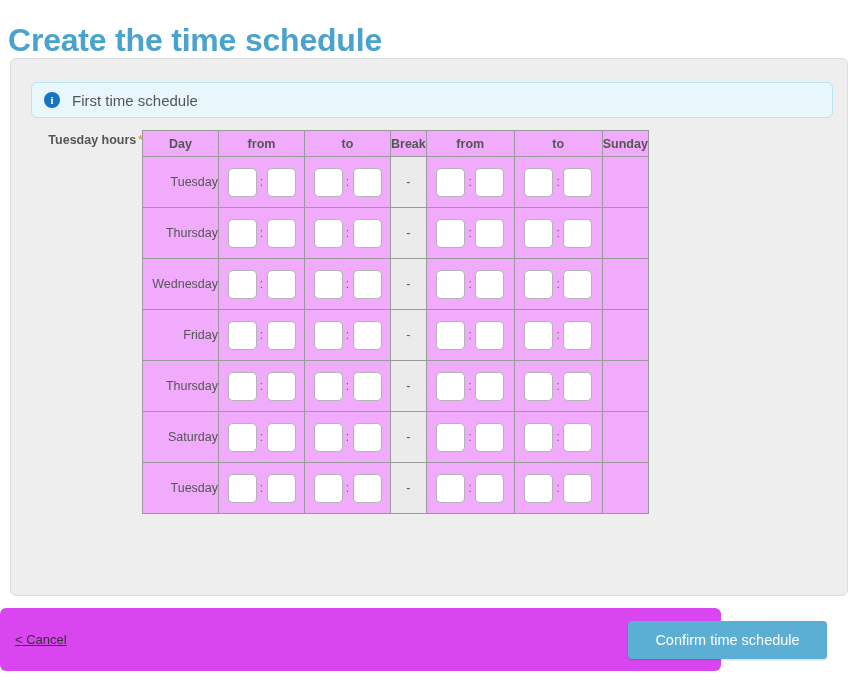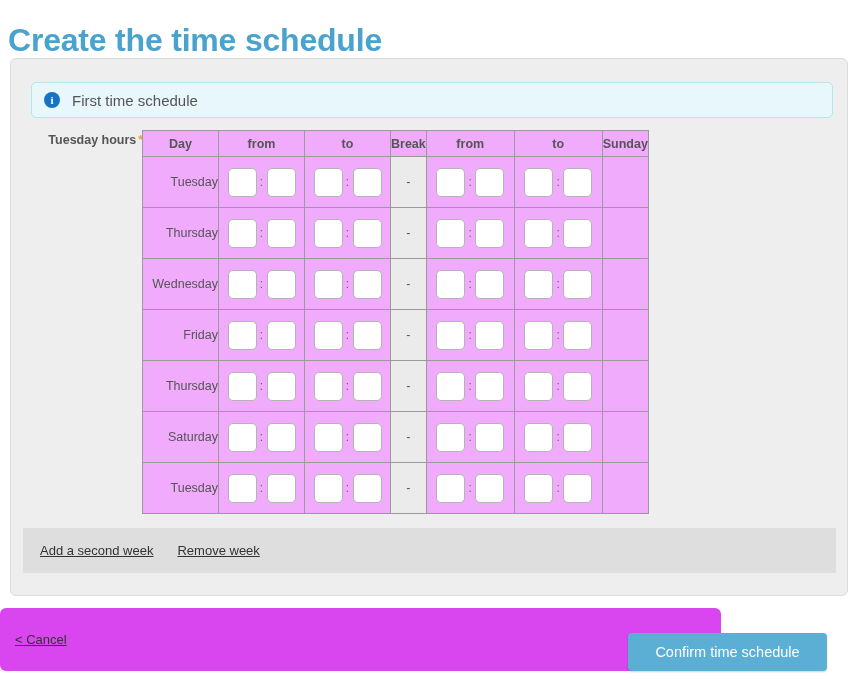--- a/index.html
+++ b/index.html
@@ -227,21 +227,20 @@
     height: 38px;
     background: #5bafd4;
     border: none;
     border-radius: 4px;
     color: #ffffff;
     font-family: "Liberation Sans", sans-serif;
     font-size: 14.5px;
     cursor: pointer;
     box-shadow: 0 1px 2px rgba(0,0,0,0.18);
     padding: 0;
-    margin-top: 12px;
   }
 </style>
 </head>
 <body>
 
 <h1 class="page-title">Create the time schedule</h1>
 
 <div class="panel">
 
   <div class="info-banner">
@@ -502,23 +501,19 @@
               <input type="text" class="time-box" style="">
               <span class="colon">:</span>
               <input type="text" class="time-box" style="">
             </div>
           </td>
           <td class="total-cell"></td>
         </tr>
       </tbody>
   </table>
 
-  <div class="week-bar">
-    <span class="week-link">Add a second week</span>
-    <span class="week-link">Remove week</span>
-  </div>
 
 </div>
 
 <div class="footer-bar">
   <span class="cancel-link">&lt; Cancel</span>
   <button class="confirm-button">Confirm time schedule</button>
 </div>
 
 </body></html>

